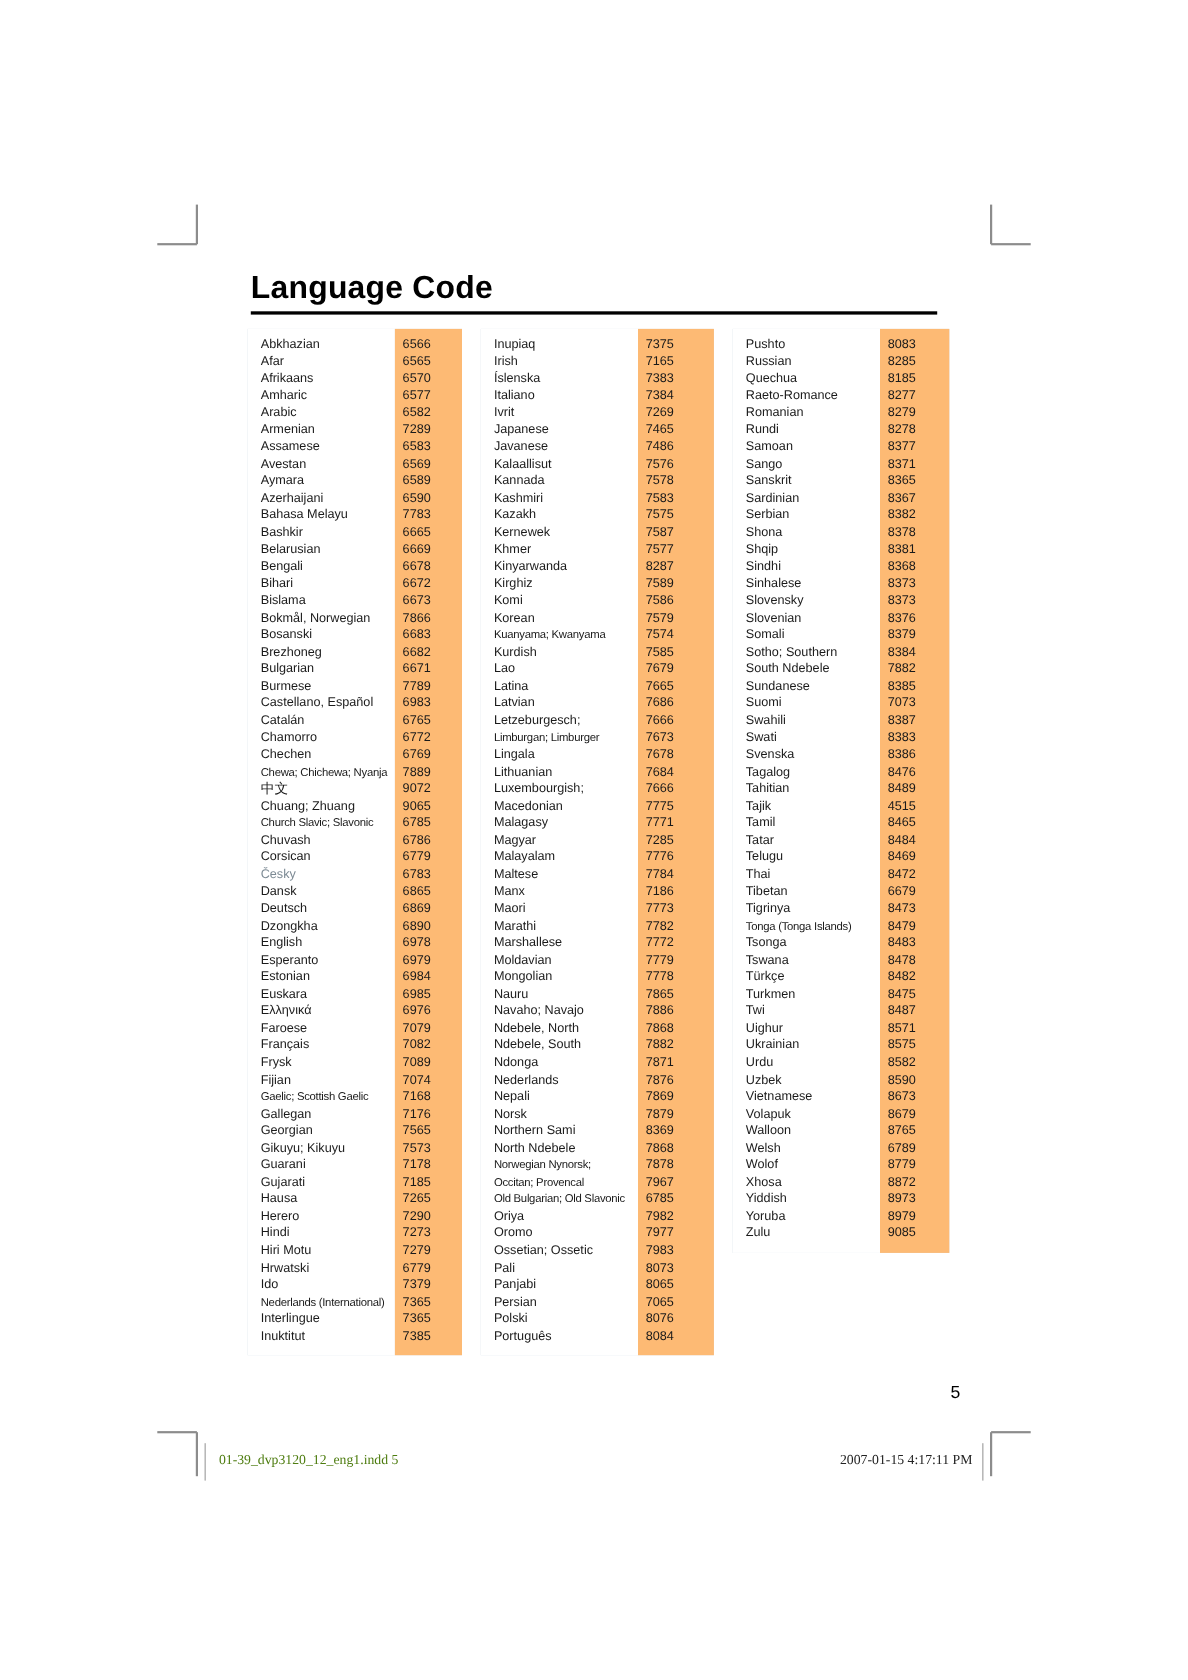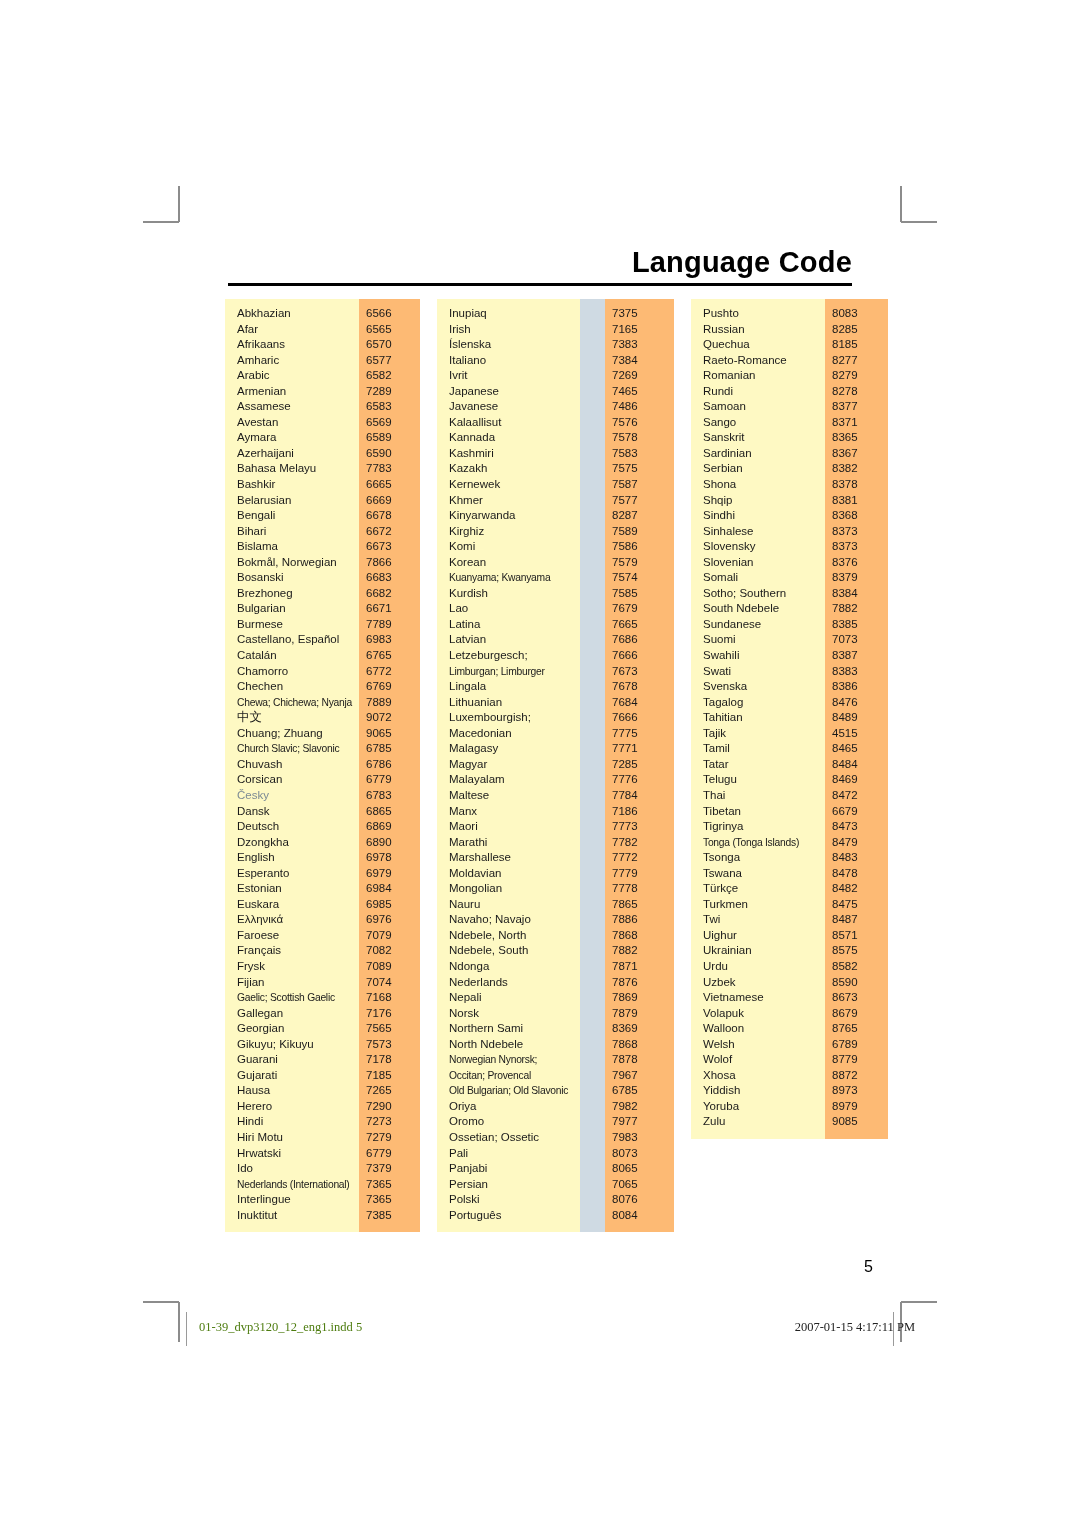--- a/index.html
+++ b/index.html
@@ -25,21 +25,21 @@
   .cm-bl-v { left: 178px;  top: 1302px; width: 2px;  height: 40px; }
   .cm-br-h { left: 901px;  top: 1301px; width: 36px; height: 2px; }
   .cm-br-v { left: 900px;  top: 1302px; width: 2px;  height: 40px; }
 
   
   .page-heading {
     position: absolute;
     left: 228px;
     top: 248px;
     width: 624px;
-    text-align: right;
+    text-align: left;
     font-size: 29px;
     font-weight: bold;
     color: #000000;
     letter-spacing: 0.2px;
     line-height: 1.0;
   }
   .heading-rule {
     position: absolute;
     left: 228px;
     top: 283px;
@@ -56,31 +56,31 @@
     width: 627px;
     display: flex;
     gap: 17px;
     align-items: flex-start;
   }
   .code-panel {
     display: flex;
     background: #cfdae3;
   }
   .panel-names {
-    background: #fef9c3;
+    background: #ffffff;
     padding: 7px 0 9px 0;
   }
   .panel-codes {
     background: #fdba74;
     padding: 7px 0 9px 0;
   }
   .panel-1 .panel-names { width: 134px; }
   .panel-1 .panel-codes { width: 61px; }
   .panel-2 .panel-names { width: 143px; }
-  .panel-2 .panel-codes { width: 69px; margin-left: 25px; }
+  .panel-2 .panel-codes { width: 69px; }
   .panel-3 .panel-names { width: 134px; }
   .panel-3 .panel-codes { width: 63px; }
 
   .cell {
     height: 15.55px;
     line-height: 15.55px;
     font-size: 11.5px;
     color: #1a1a1a;
     white-space: nowrap;
     overflow: hidden;
@@ -129,21 +129,20 @@
   .footer-right {
     position: absolute;
     left: 0;
     top: 1320px;
     width: 884px;
     text-align: right;
     font-family: "Liberation Serif", serif;
     font-size: 12.5px;
     color: #222222;
     white-space: nowrap;
-    padding-left: 31px;
   }
 </style>
 </head>
 <body>
 
 <div class="crop-mark cm-tl-v"></div>
 <div class="crop-mark cm-tl-h"></div>
 <div class="crop-mark cm-tr-v"></div>
 <div class="crop-mark cm-tr-h"></div>
 <div class="crop-mark cm-bl-h"></div>

